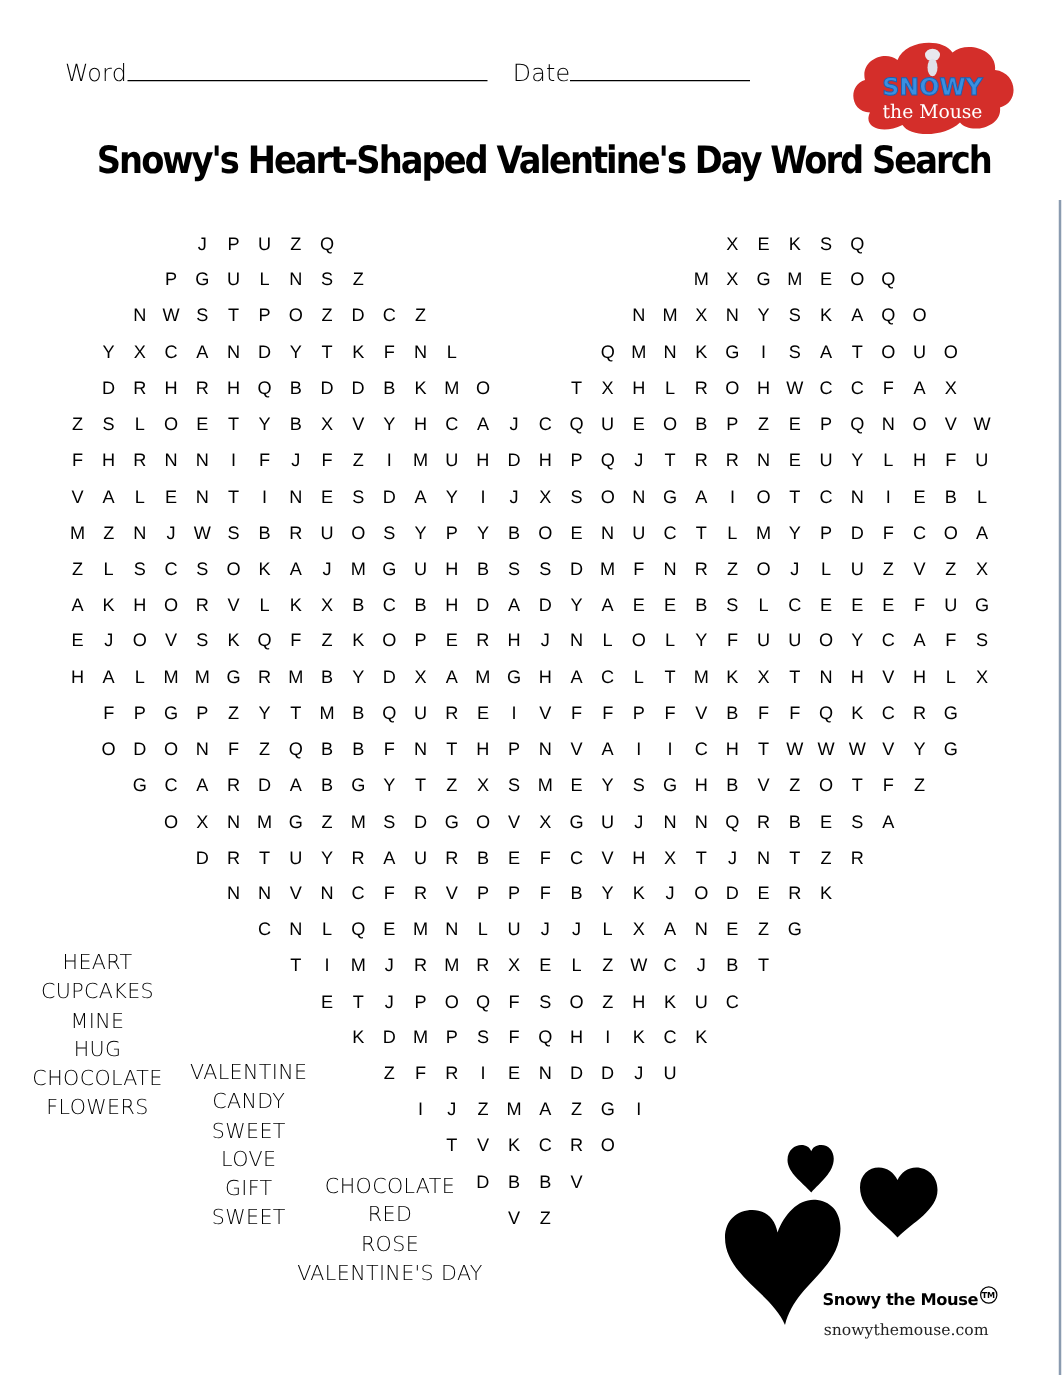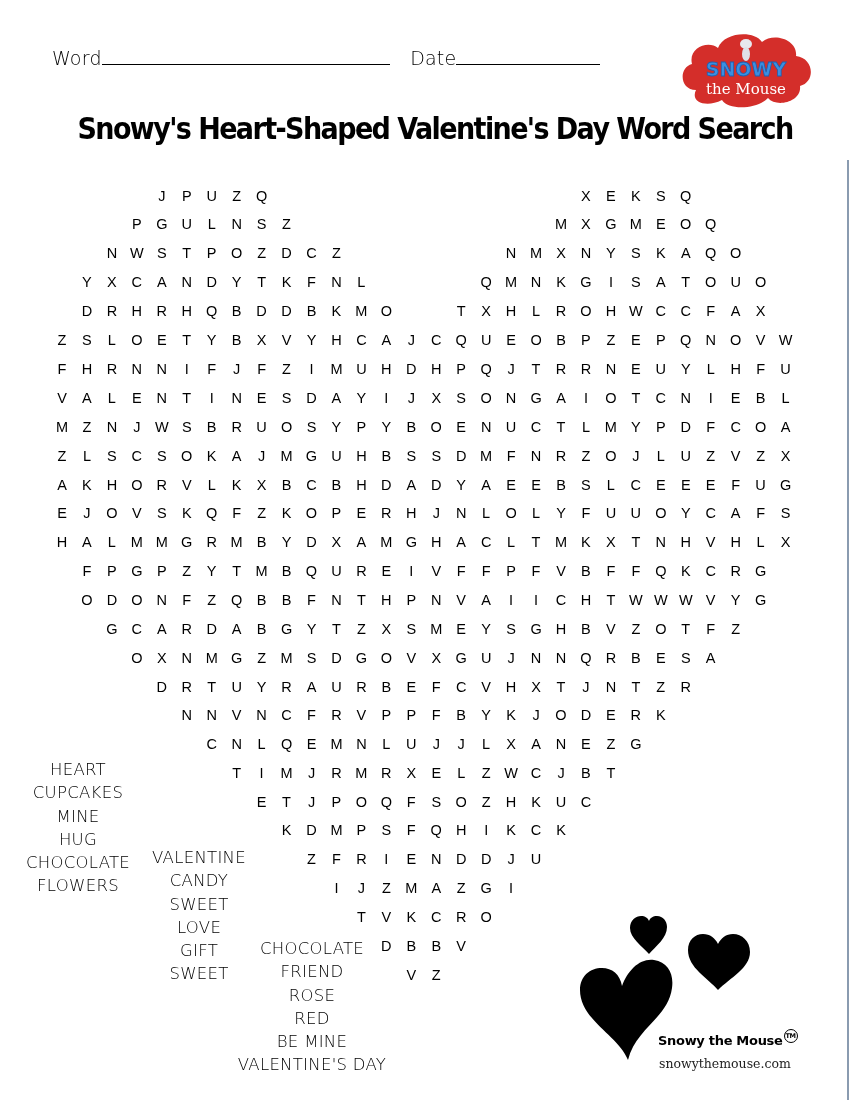--- a/index.html
+++ b/index.html
@@ -626,24 +626,22 @@
 <div class="words" style="left:138px; top:846px; width:122px;" id="wl2">
     <div>VALENTINE</div>
     <div>CANDY</div>
     <div>SWEET</div>
     <div>LOVE</div>
     <div>GIFT</div>
     <div>SWEET</div>
   </div>
 <div class="words" style="left:222px; top:937px; width:180px;" id="wl3">
     <div>CHOCOLATE</div>
-    <div>FRIEND</div>
+    <div>RED</div>
     <div>ROSE</div>
-    <div>RED</div>
-    <div>BE MINE</div>
     <div>VALENTINE'S DAY</div>
   </div>
 
 <div class="hearts">
   <svg width="260" height="170" viewBox="0 0 260 170">
     <path d="M79 44 C72 36 60 28 60 18 C60 10 66 6 71 6 C75 6 78 8 79 11 C80 8 83 6 87 6 C93 6 97 11 97 17 C97 28 86 36 79 44 Z" fill="#000"></path>
     <path d="M148 80 C138 68 118 58 118 40 C118 30 125 24 133 24 C140 24 145 28 148 34 C151 28 156 24 163 24 C172 24 180 31 180 42 C180 58 160 68 148 80 Z" fill="#000"></path>
     <path d="M58 150 C48 125 10 110 10 80 C10 66 20 58 32 58 C42 58 50 64 52 76 C58 60 70 48 84 50 C98 52 104 64 102 78 C98 108 66 118 58 150 Z" fill="#000"></path>
   </svg>
 </div>

